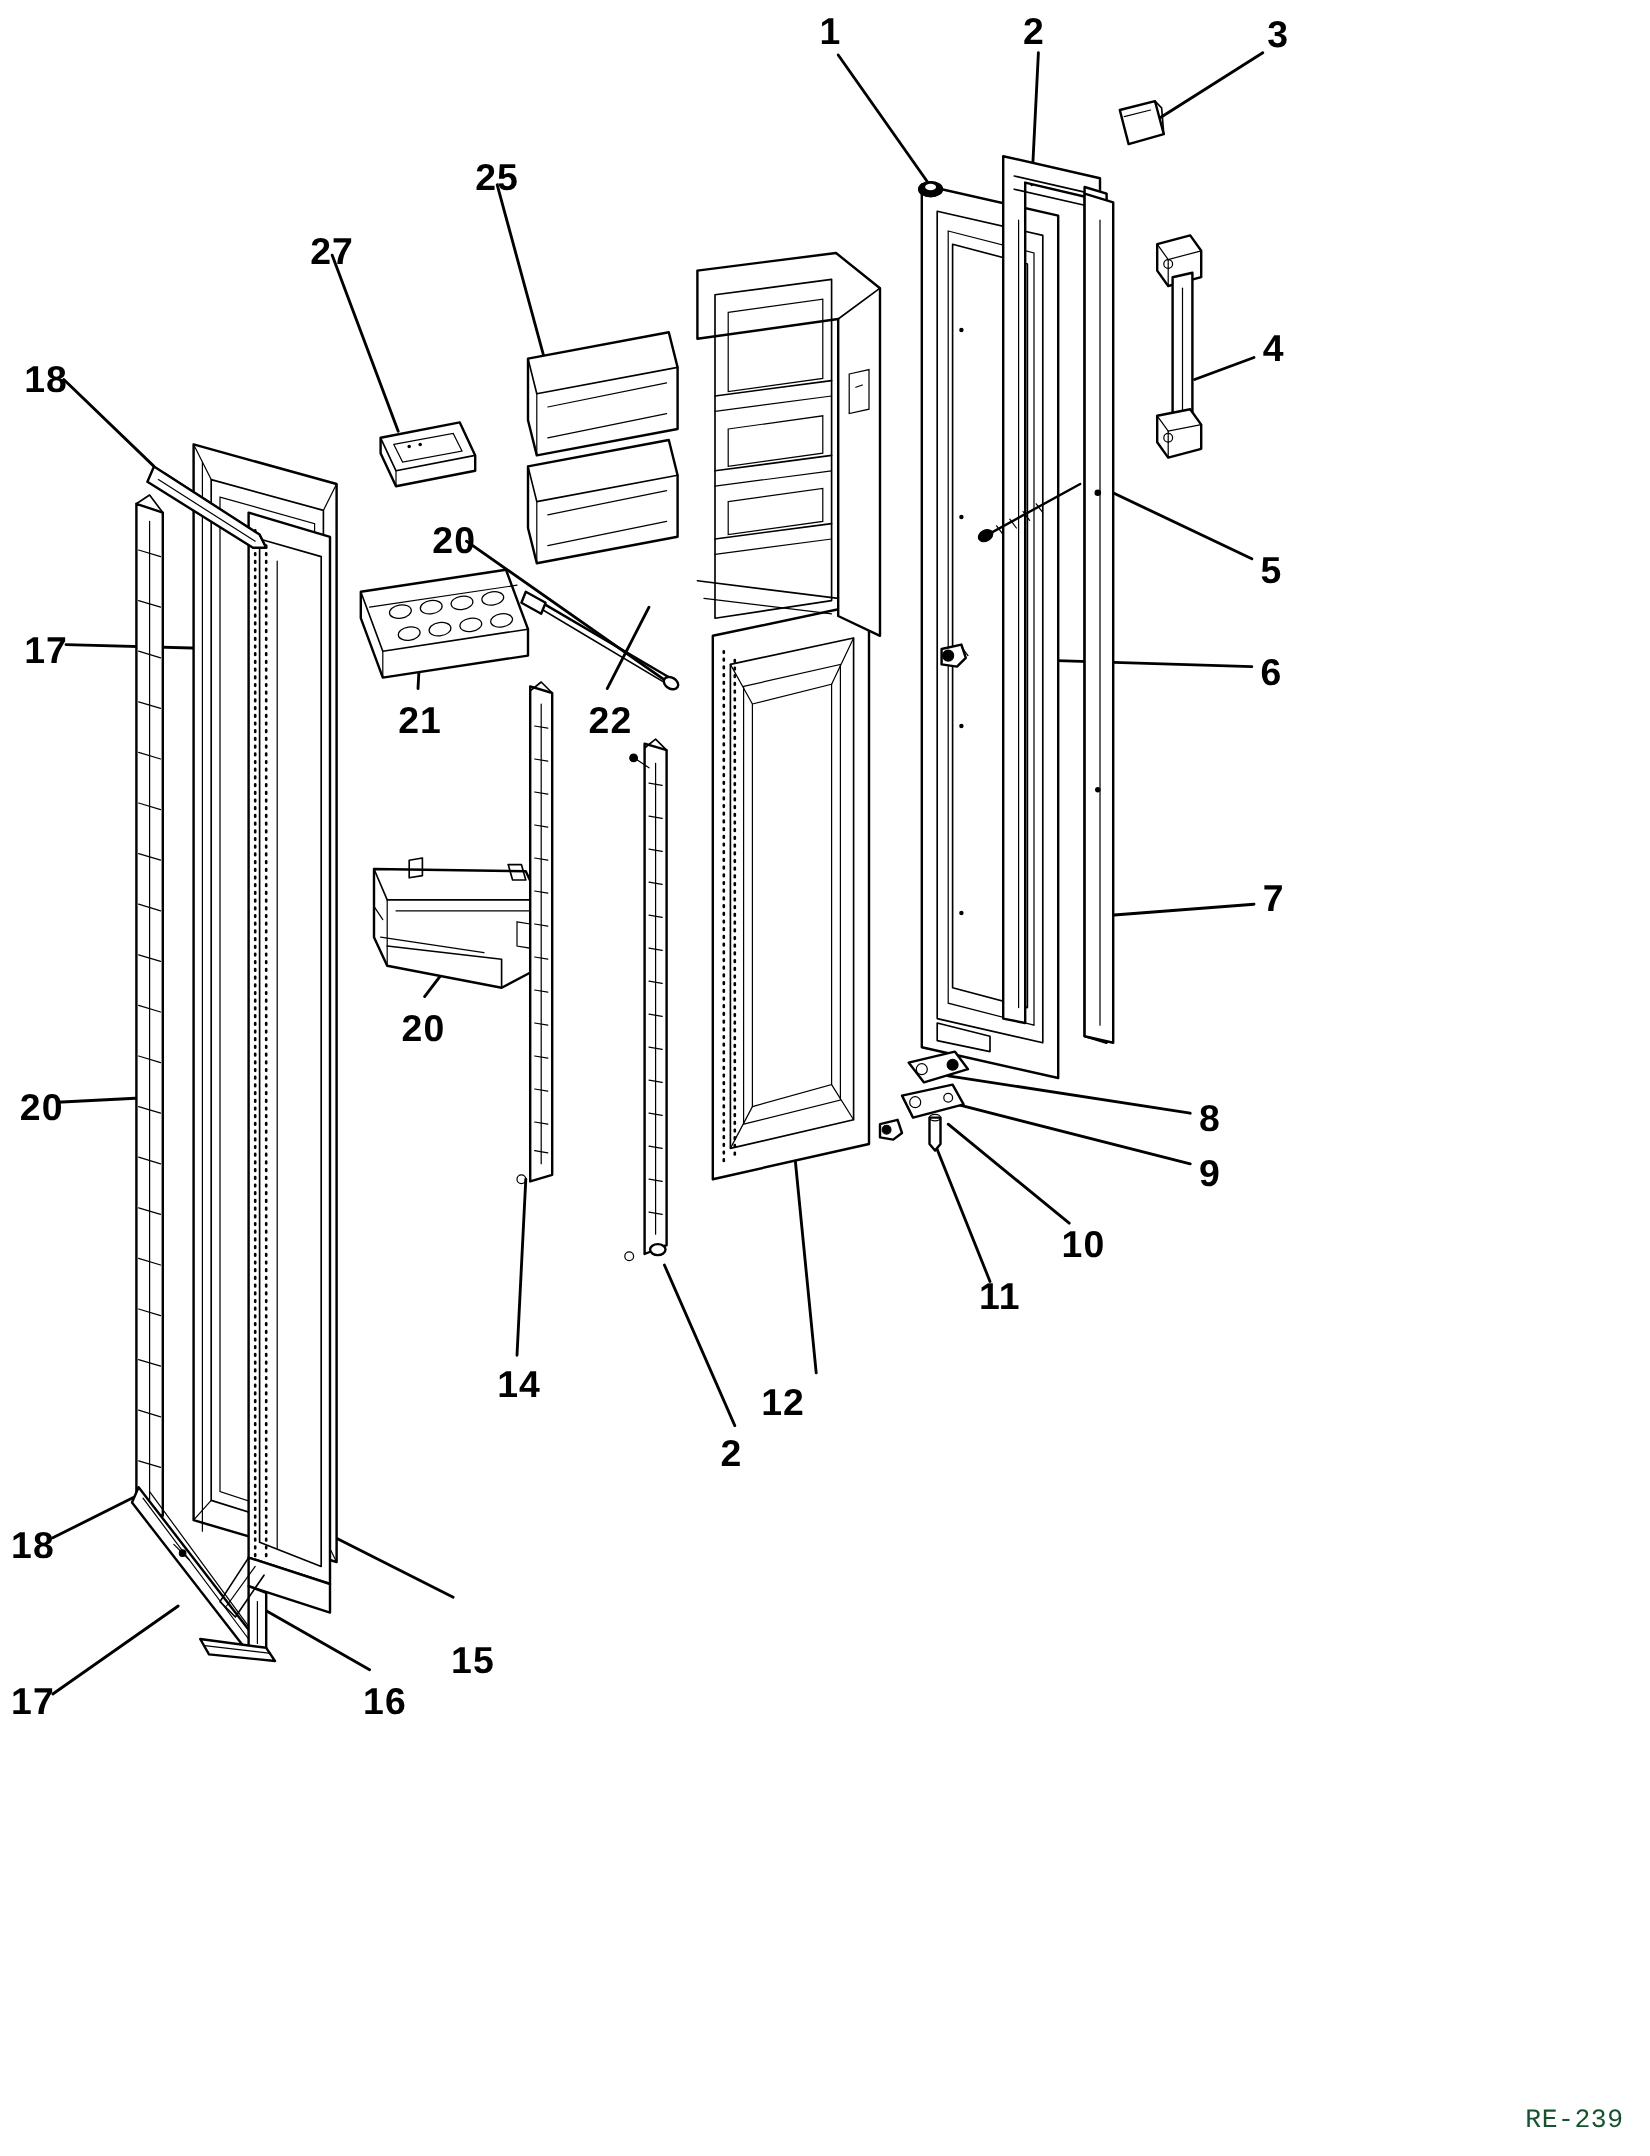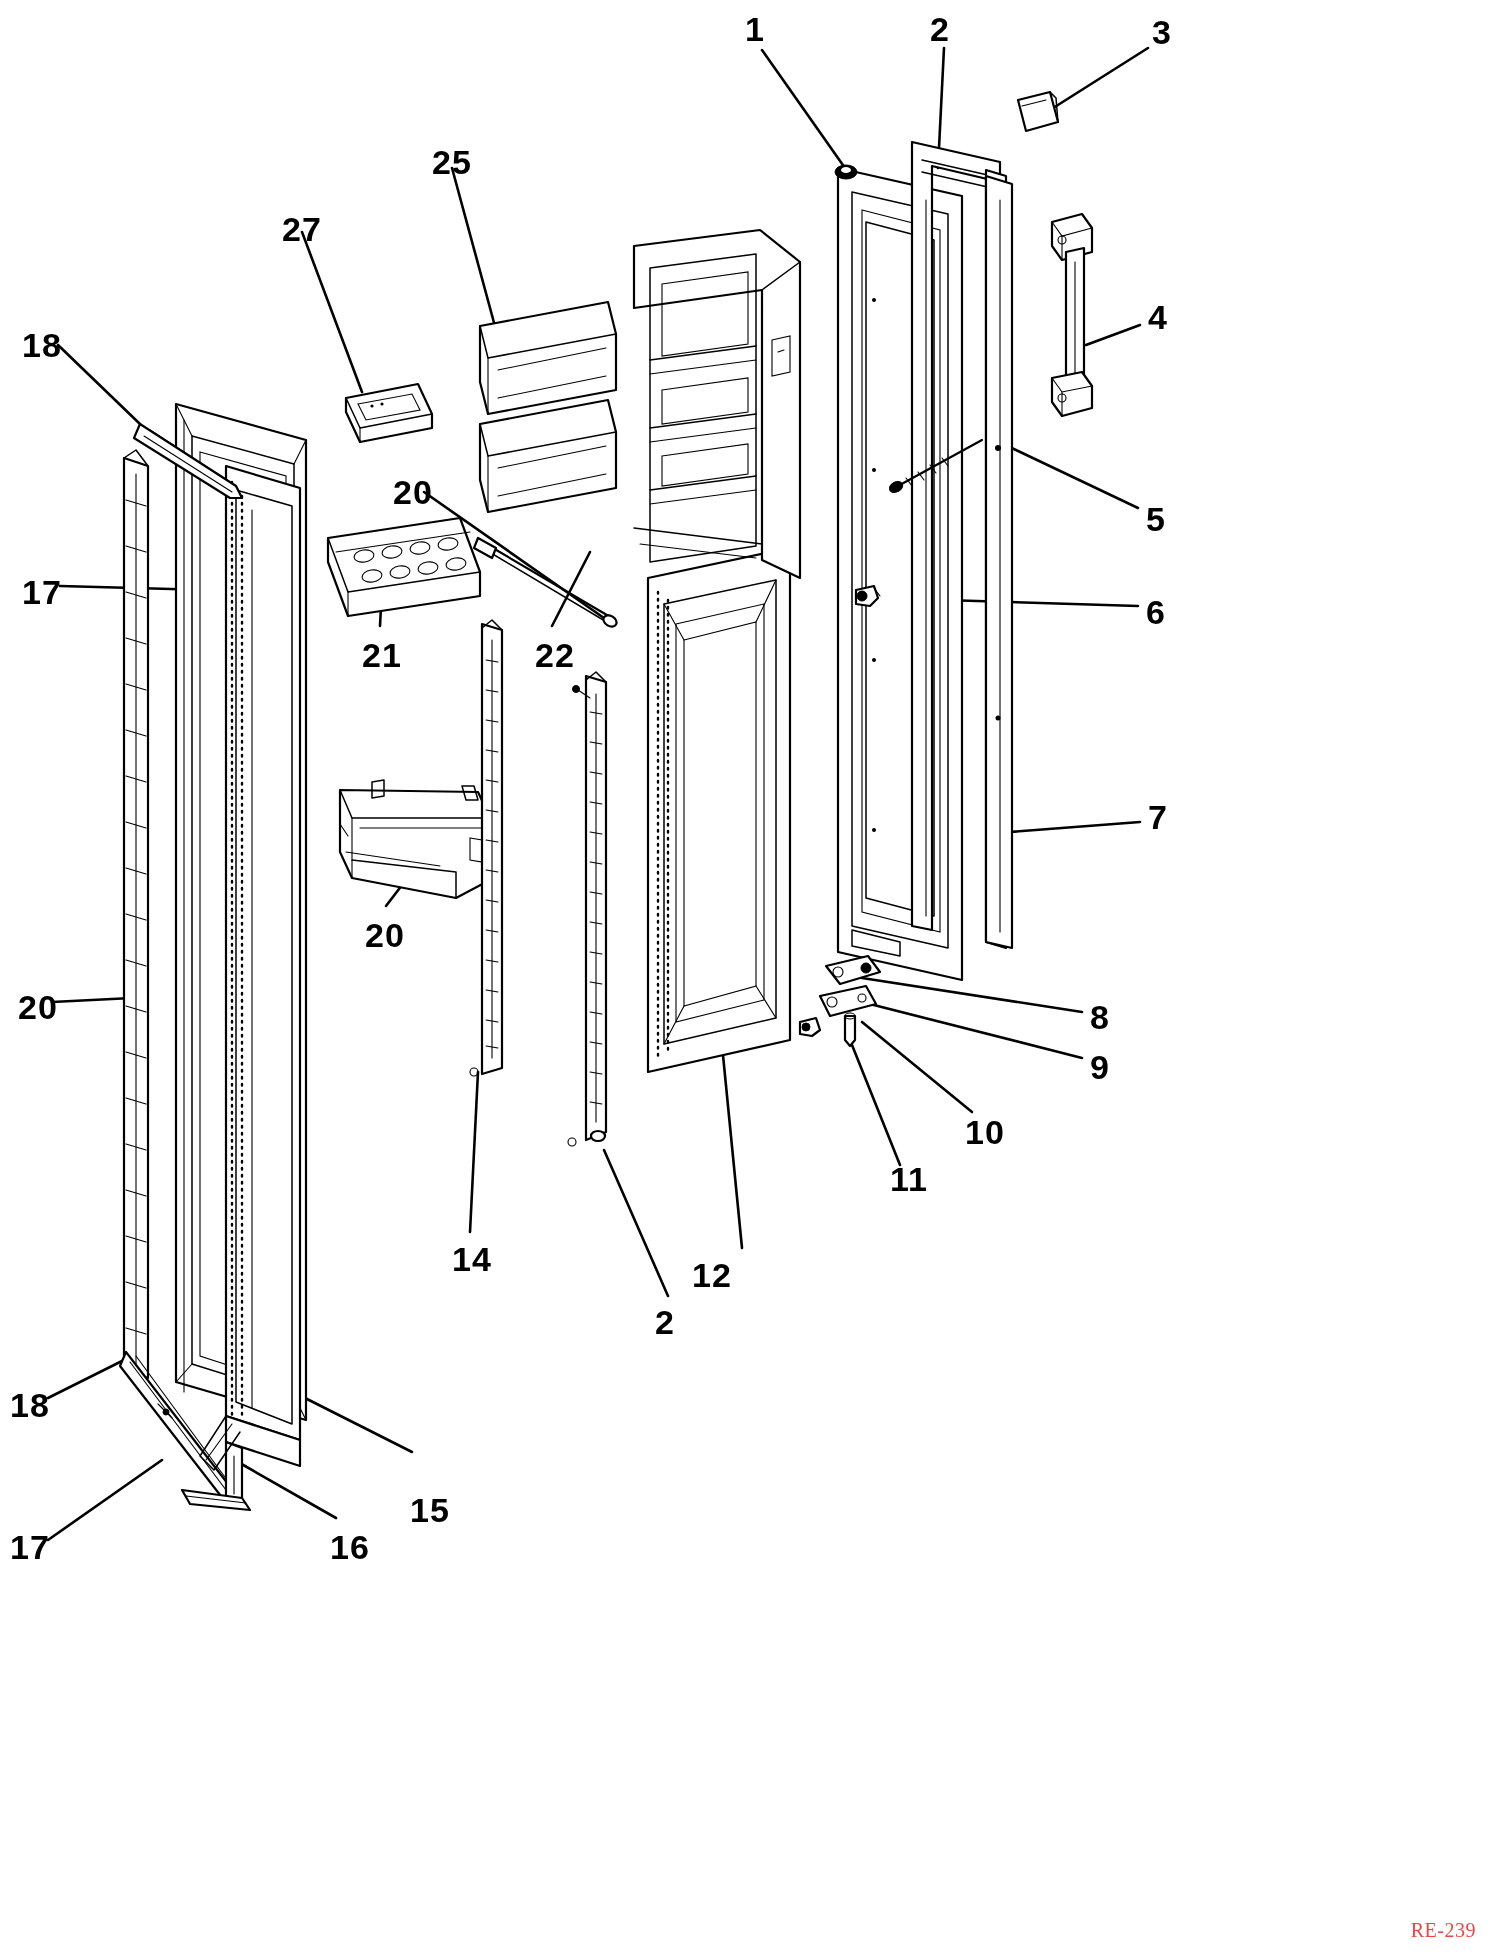--- a/index.html
+++ b/index.html
@@ -18,24 +18,24 @@
     font-weight:700;
     color:#000000;
     letter-spacing:1px;
     white-space:nowrap;
     line-height:1;
     user-select:none;
   }
   #figure-id{
     position:absolute;
     right:24px;bottom:18px;
-    font-family:Liberation Serif, serif;
-    font-size:20px;
+    font-family:Liberation Mono, monospace;
+    font-size:24px;
     font-weight:400;
-    color:#ef4444;
+    color:#14532d;
     letter-spacing:0.5px;
   }
   
   .ln{fill:none;stroke:#000;stroke-width:2.2;stroke-linecap:round;stroke-linejoin:round;}
   .ln-thin{fill:none;stroke:#000;stroke-width:1.5;stroke-linecap:round;stroke-linejoin:round;}
   .ln-hair{fill:none;stroke:#000;stroke-width:1.1;stroke-linecap:round;}
   .leader{fill:none;stroke:#000;stroke-width:2.6;stroke-linecap:round;}
   .fillw{fill:#ffffff;stroke:#000;stroke-width:2.2;stroke-linejoin:round;}
   .fillk{fill:#000000;stroke:#000;stroke-width:1;}
   .dotline{fill:none;stroke:#000;stroke-width:2.4;stroke-linecap:round;stroke-dasharray:1.5 5.5;}

